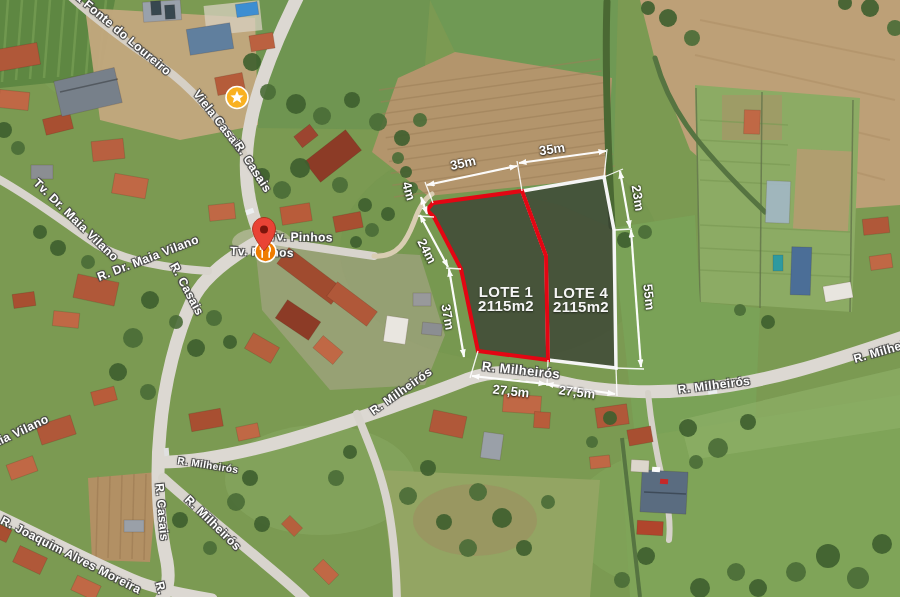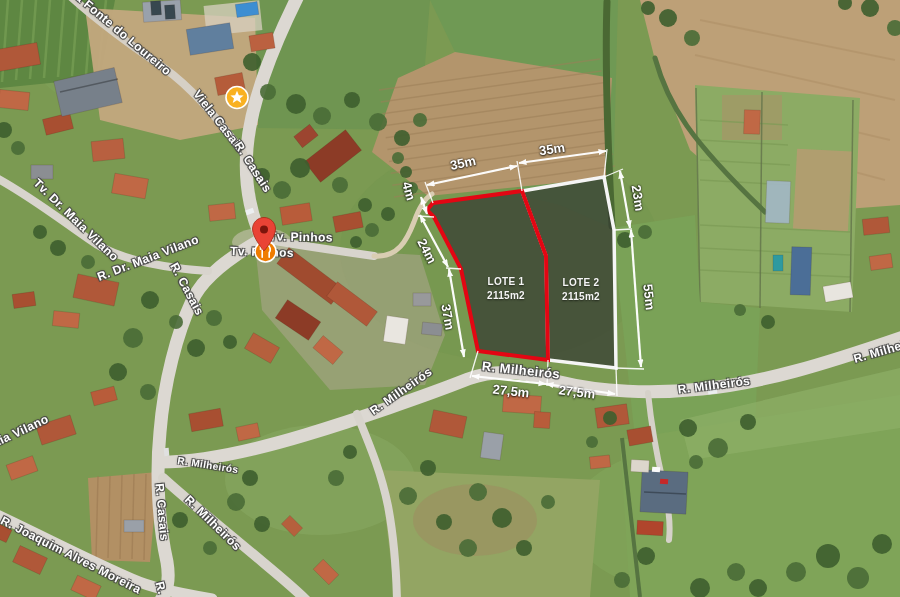--- a/index.html
+++ b/index.html
@@ -6,22 +6,22 @@
   #stage{position:relative;width:900px;height:597px;overflow:hidden;
          font-family:"Liberation Sans",sans-serif;background:#7b9a52;}
   #stage svg{position:absolute;left:0;top:0;}
   .street{position:absolute;color:#fff;font-weight:700;font-size:12px;letter-spacing:.4px;
     white-space:nowrap;
     text-shadow:-1px -1px 0 rgba(70,70,70,.85),1px -1px 0 rgba(70,70,70,.85),
                 -1px 1px 0 rgba(70,70,70,.85),1px 1px 0 rgba(70,70,70,.85),0 0 3px rgba(0,0,0,.45);}
   .street.sm{font-size:10px;}
   .dim{position:absolute;color:#fff;font-weight:700;font-size:13px;white-space:nowrap;
     text-shadow:0 0 2px #000,0 1px 2px rgba(0,0,0,.7);}
-  .lot-label{position:absolute;text-align:center;color:#f5f5f5;font-weight:700;font-size:10px;
-    line-height:14px;letter-spacing:.3px;text-shadow:0 1px 2px rgba(0,0,0,.55);}
+  .lot-label{position:absolute;text-align:center;color:#f5f5f5;font-weight:700;font-size:15px;
+    line-height:14px;letter-spacing:.3px;text-shadow:0 1px 2px rgba(0,0,0,.55);margin-top:10px;}
   .watermark{position:absolute;left:425px;top:300px;transform:translate(-50%,-54%);
     font-size:118px;font-weight:700;letter-spacing:-5px;color:rgba(255,255,255,.24);
     white-space:nowrap;}
   .watermark sup{font-size:22px;letter-spacing:0;vertical-align:60px;}
 </style>
 </head>
 <body>
 
 <div id="stage">
 
@@ -354,21 +354,21 @@
   <div class="dim" style="left:409px;top:191px;transform:translate(-50%,-50%) rotate(74deg)">4m</div>
   <div class="dim" style="left:511px;top:391px;transform:translate(-50%,-50%) rotate(6deg)">27,5m</div>
   <div class="dim" style="left:577px;top:392px;transform:translate(-50%,-50%) rotate(7deg)">27,5m</div>
 </div>
 
 <div class="lot-label" style="left:506px;top:289px;transform:translate(-50%,-50%)">
   <div>LOTE 1</div>
   <div>2115m2</div>
 </div>
 <div class="lot-label" style="left:581px;top:290px;transform:translate(-50%,-50%)">
-  <div>LOTE 2</div>
+  <div>LOTE 4</div>
   <div>2115m2</div>
 </div>
 
 <svg width="900" height="597" viewBox="0 0 900 597">
   <g>
     <circle cx="237" cy="97.5" r="11" stroke="#fff" stroke-width="1.6" fill="#f9b122"></circle>
     <polygon fill="#fff" points="237,90.8 238.9,95.2 243.6,95.4 240,98.5 241.3,103 237,100.3 232.7,103 234,98.5 230.4,95.4 235.1,95.2"></polygon>
   </g>
   <g>
     <circle cx="265.5" cy="251.5" r="10.5" stroke="#fff" stroke-width="1.6" fill="#ef7c00"></circle>

